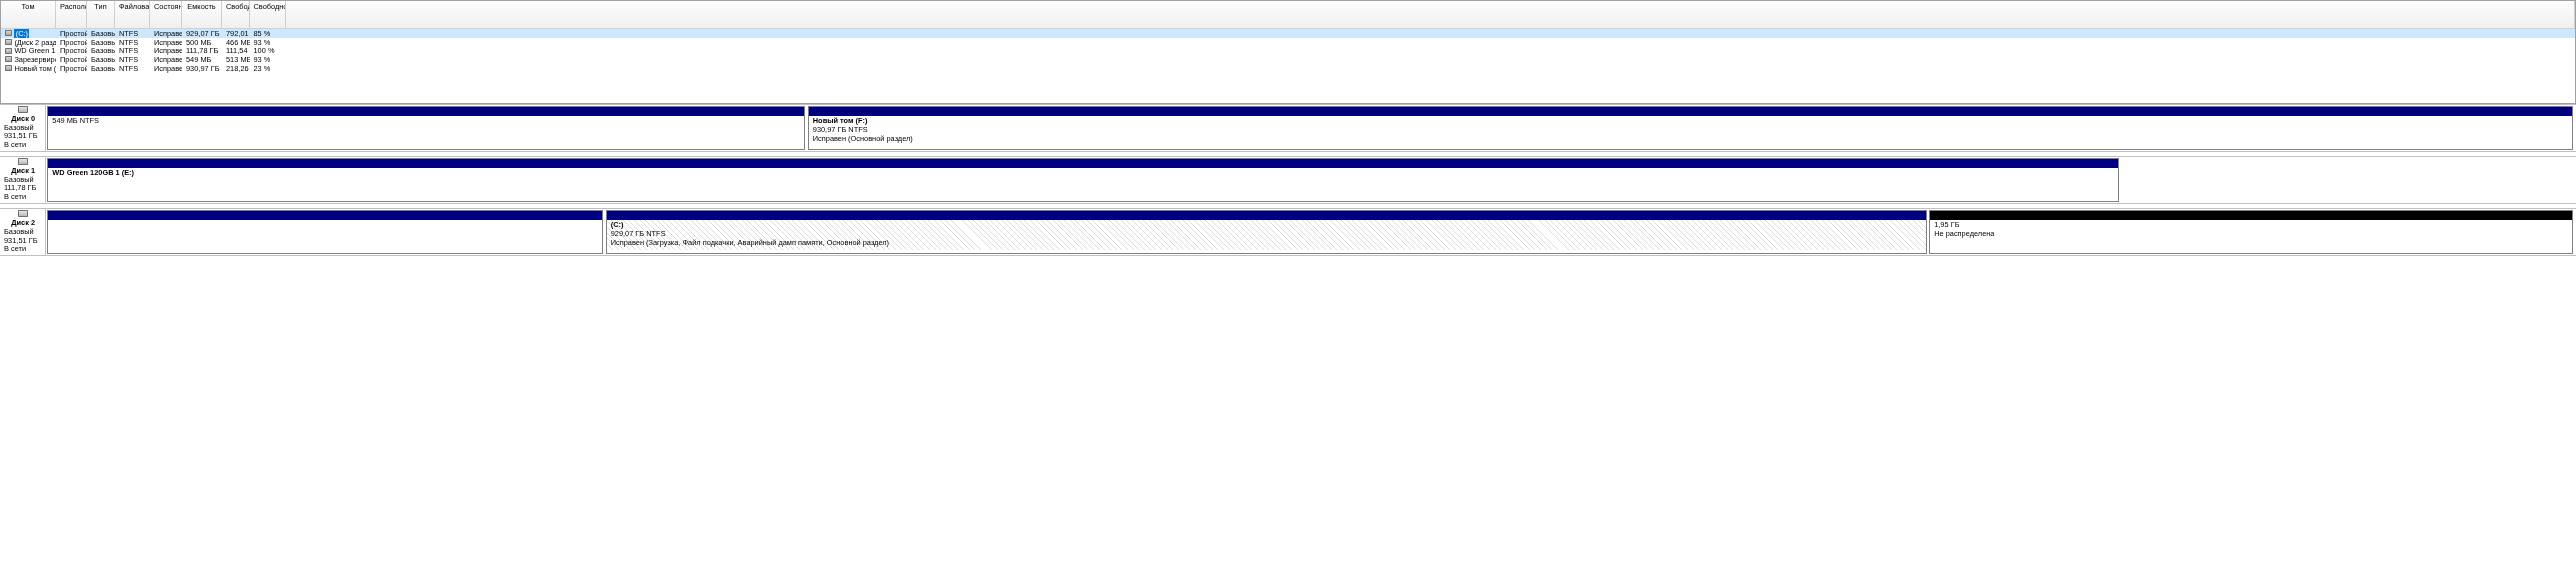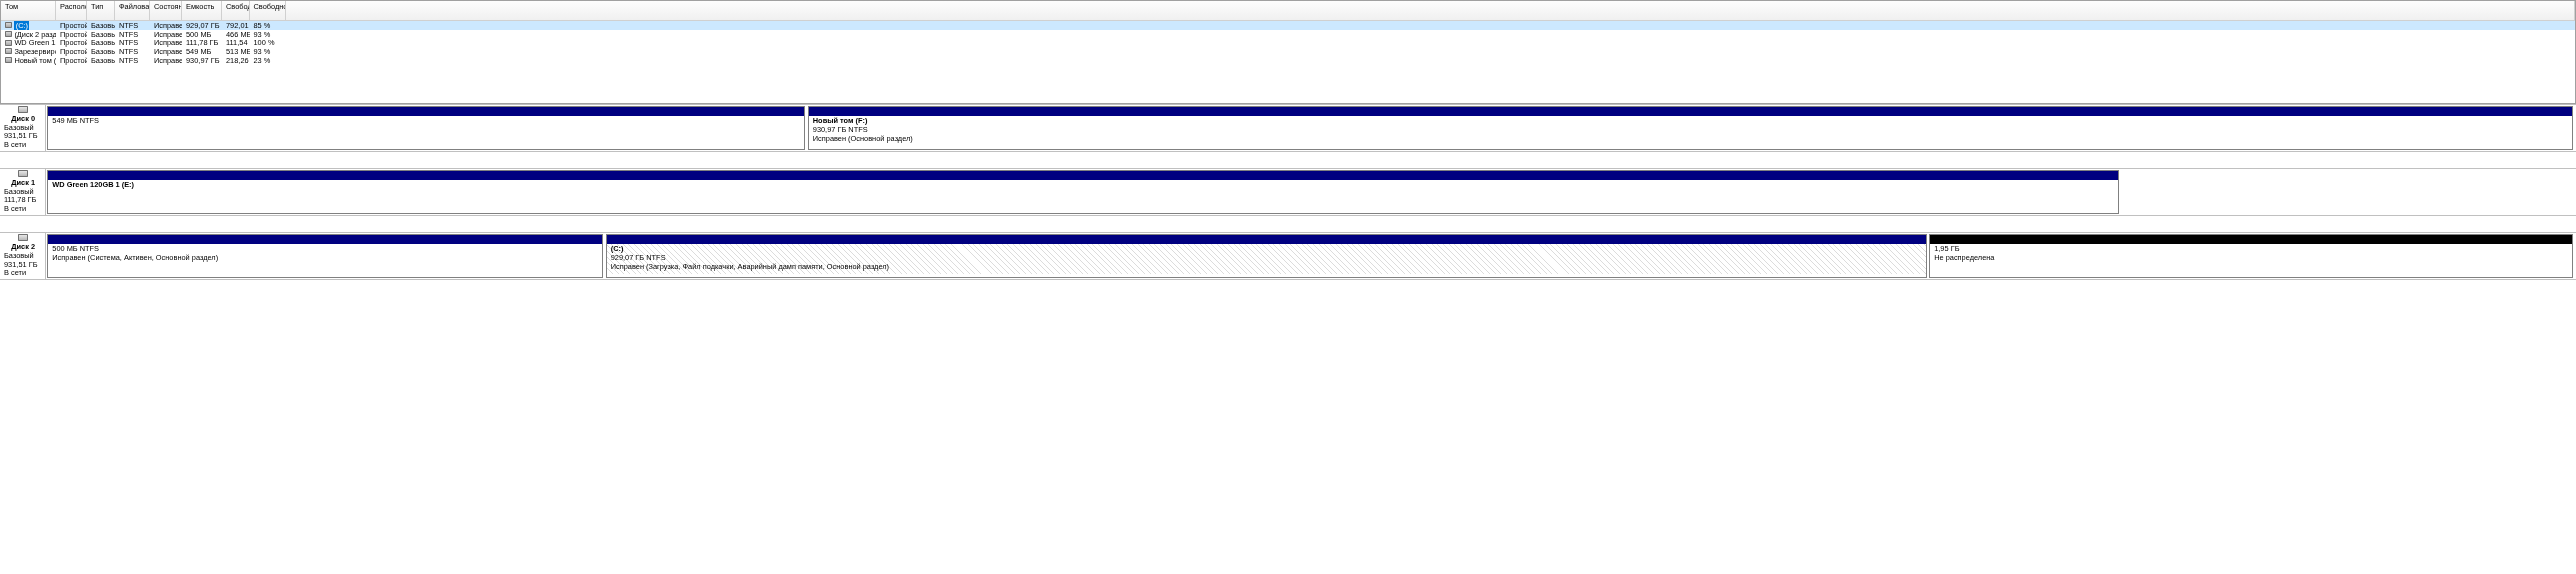--- a/index.html
+++ b/index.html
@@ -1,20 +1,20 @@
 <!DOCTYPE html>
 <html style="font-size:10.7px"><head>
 <meta charset="utf-8">
 <style>
   * { box-sizing: border-box; margin: 0; padding: 0; }
   body { font-family: "Segoe UI", Tahoma, sans-serif; font-size: 7.4px; background: #fff; color: #000; }
   
   
   .volume-list { border: 0.7px solid #a0a0a0; height: 104px; overflow: hidden; }
-  .vl-header { display: flex; background: #fff; border-bottom: 0.7px solid #d0d0d0; height: 20px; }
+  .vl-header { display: flex; background: #fff; border-bottom: 0.7px solid #d0d0d0; height: 28px; text-align: center; }
   .vl-header-cell { border-right: 0.7px solid #d0d0d0; padding: 0.7px 4px; font-size: 7.4px; white-space: nowrap; overflow: hidden; position: relative; background: linear-gradient(#fdfdfd,#f0f0f0); }
   .vl-body { }
   .vl-row { display: flex; height: 8.7px; align-items: center; }
   .vl-row.selected { background: #cce8ff; }
   .vl-cell { padding: 0 4px; font-size: 7.4px; white-space: nowrap; overflow: hidden; display: flex; align-items: center; }
   .vl-cell.num { justify-content: flex-start; }
   .vol-icon { width: 7.4px; height: 6px; margin-right: 2px; display: inline-block; background: linear-gradient(#d8d8d8,#a8a8a8); border: 0.7px solid #707070; border-radius: 0.7px; flex-shrink: 0; }
   .vol-label-txt { }
   .vol-label-txt.hl { background: #0078d7; color: #fff; padding: 0 1.3px; }
 
@@ -24,21 +24,21 @@
   .col-fs    { width: 35px; }
   .col-state { width: 32px; }
   .col-cap   { width: 40px; }
   .col-free  { width: 27.5px; }
   .col-pct   { width: 36px; flex: 0 0 36px; }
   .col-rest  { flex: 1; }
 
   
   .disk-map { }
   .disk-block { display: flex; border-top: 0.7px solid #c0c0c0; border-bottom: 0.7px solid #c0c0c0; min-height: 38px; }
-  .disk-block + .disk-block { margin-top: 16px; }
+  .disk-block + .disk-block { margin-top: 4px; }
   .disk-info { width: 46px; flex-shrink: 0; padding: 1.3px 2.7px 1.3px 4px; background: #fff; border-right: 0.7px solid #c0c0c0; font-size: 7.4px; line-height: 8.7px; }
   .disk-info .di-title { font-weight: bold; display: flex; align-items: center; gap: 2px; flex-direction: column; }
   .disk-icon { width: 9.4px; height: 6.7px; background: linear-gradient(#e8e8e8,#b8b8b8); border: 0.7px solid #707070; border-radius: 0.7px; display: inline-block; }
   .disk-parts { flex: 1; display: flex; gap: 2.7px; padding: 1.3px 2.7px 1.3px 1.3px; }
   .part { border: 0.7px solid #808080; display: flex; flex-direction: column; min-width: 0; }
   .part-bar { height: 8.7px; flex-shrink: 0; }
   .bar-primary { background: #000080; }
   .bar-unalloc { background: #000; }
   .part-body { padding: 1.3px 4px 2px 4px; font-size: 7.4px; line-height: 8.7px; overflow: hidden; white-space: nowrap; }
   .part-body.hatched {
@@ -186,25 +186,20 @@
           <span class="disk-icon"></span>
           <span>Диск 2</span>
         </div>
       <div>Базовый</div>
       <div>931,51 ГБ</div>
       <div>В сети</div>
     </div>
     <div class="disk-parts">
       <div class="part" style="flex:0 0 22%">
         <div class="part-bar bar-primary"></div>
-        <div class="part-body">
-          <div class="part-title"></div>
-          <div>500 МБ NTFS</div>
-          <div>Исправен (Система, Активен, Основной раздел)</div>
-        </div>
       </div>
       <div class="part" style="flex:1">
         <div class="part-bar bar-primary"></div>
         <div class="part-body hatched">
           <div class="part-title"> (C:)</div>
           <div>929,07 ГБ NTFS</div>
           <div>Исправен (Загрузка, Файл подкачки, Аварийный дамп памяти, Основной раздел)</div>
         </div>
       </div>
       <div class="part" style="flex:0 0 25.5%">

